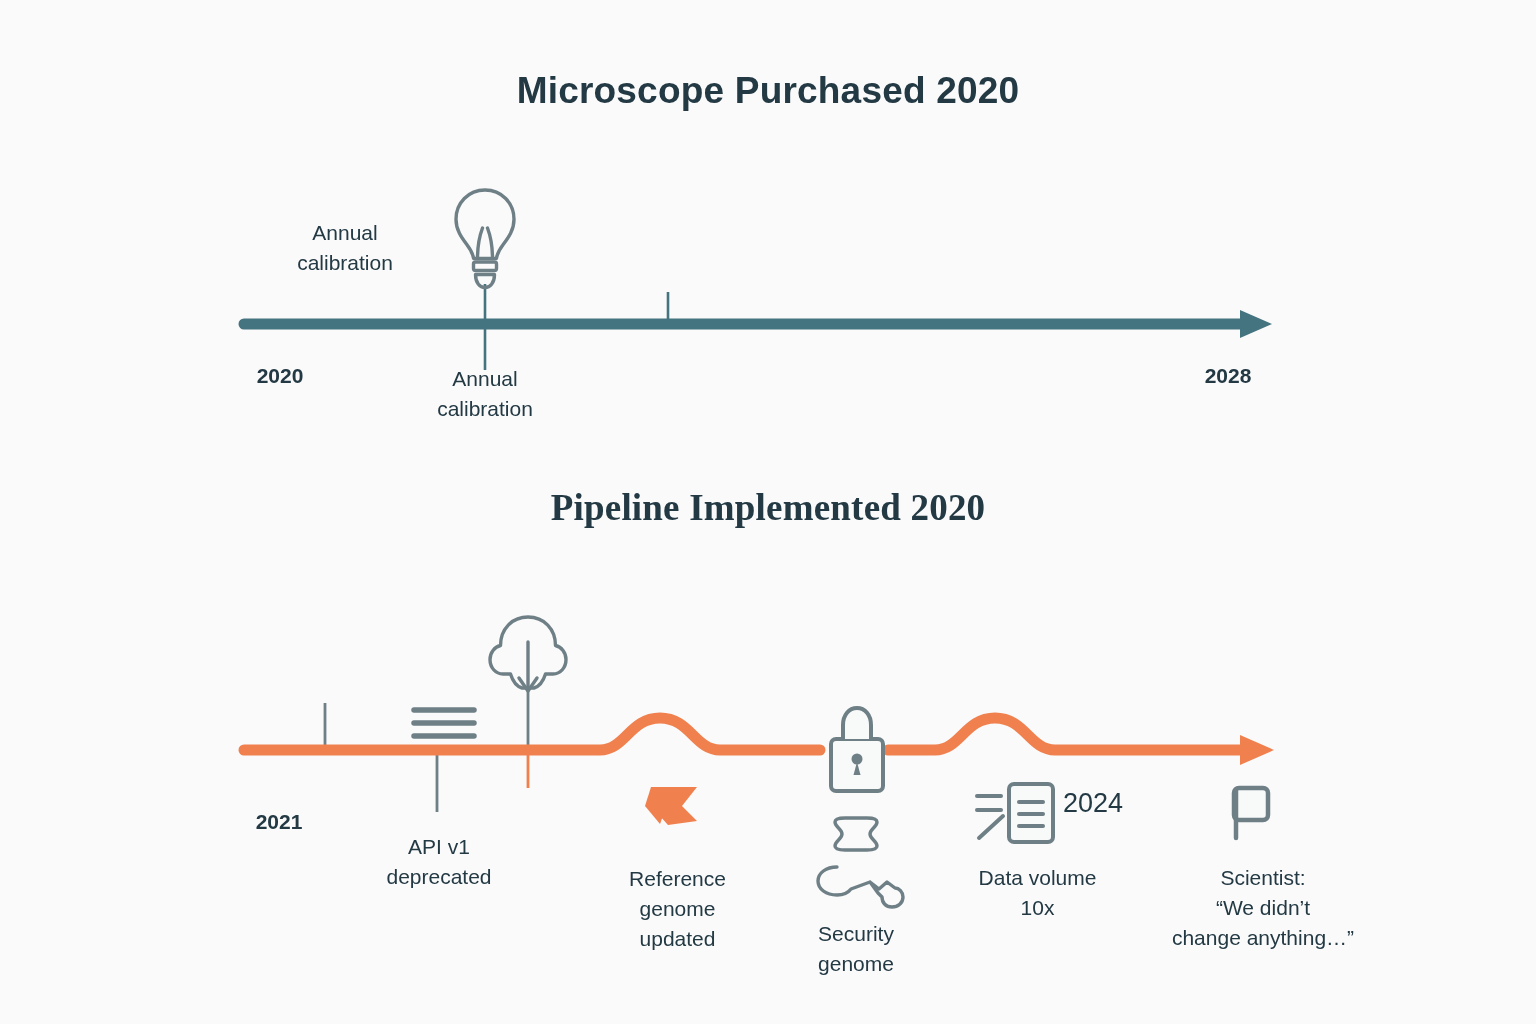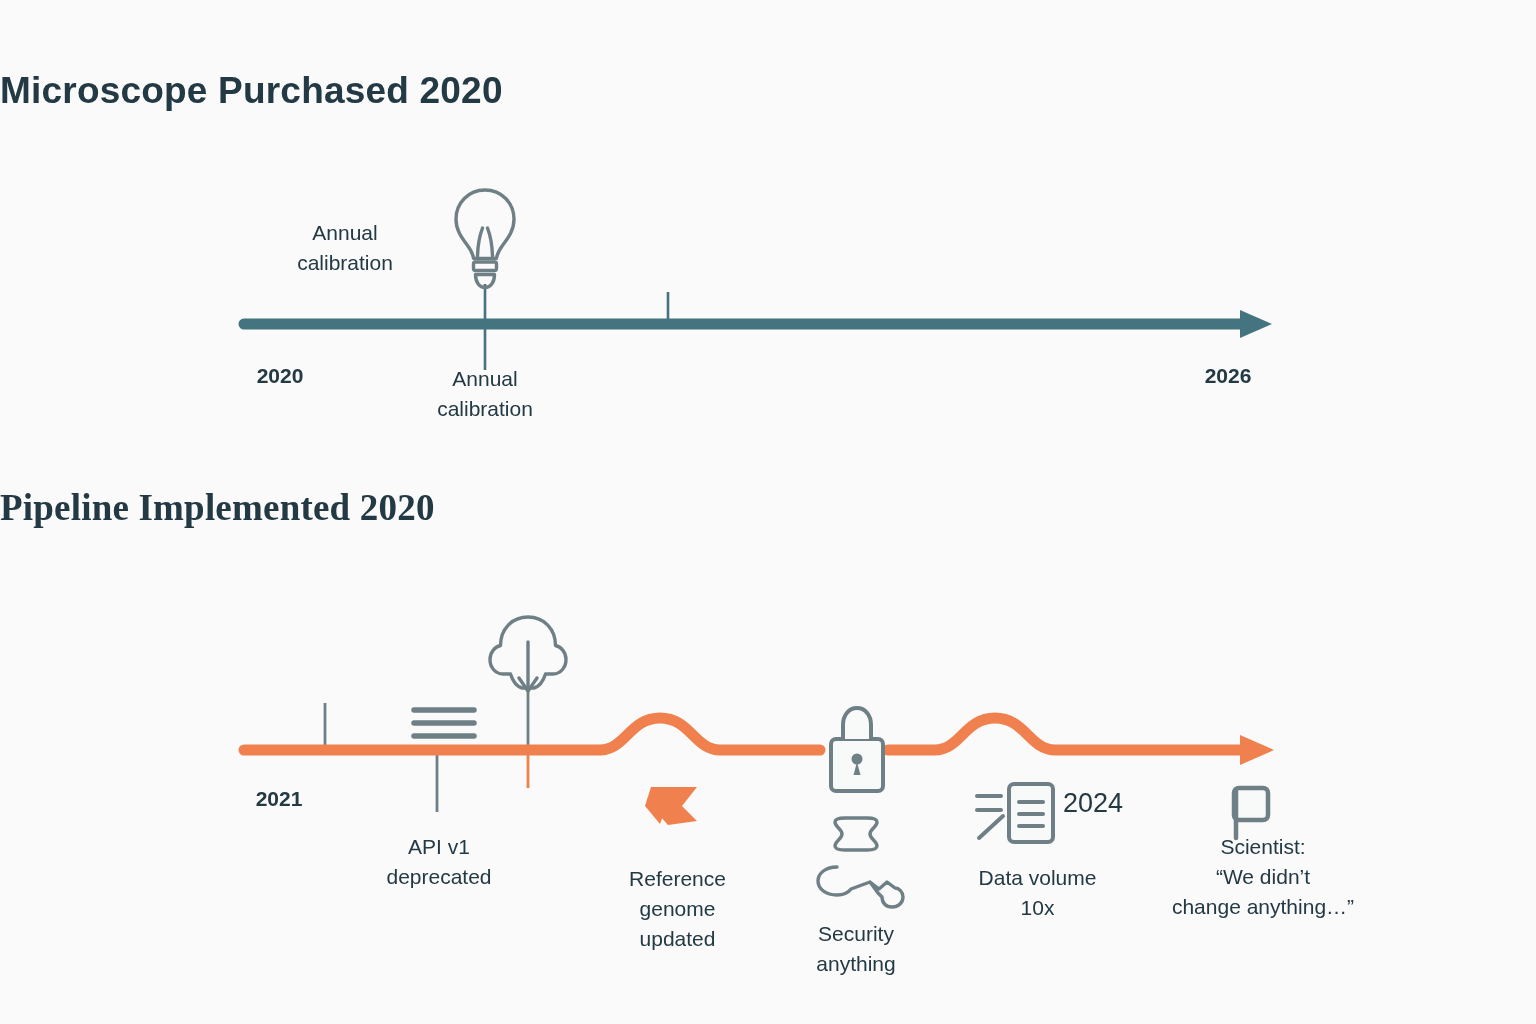--- a/index.html
+++ b/index.html
@@ -18,21 +18,21 @@
   }
   .stage {
     position: absolute;
     inset: 0;
     width: 1536px;
     height: 1024px;
   }
   .title {
     position: absolute;
     width: 100%;
-    text-align: left;
+    text-align: center;
     font-weight: bold;
     color: #233944;
     letter-spacing: 0.2px;
   }
   #title-1 { top: 70px; font-size: 37px; }
   #title-2 { top: 486px; font-size: 37px; font-family: Liberation Serif, serif; }
 
   .tl-svg {
     position: absolute;
     left: 0;
@@ -181,37 +181,37 @@
 
   <div class="lbl" style="left:240px; top:218px; width:210px;">Annual
 calibration</div>
 
 
   <div class="lbl" style="left:380px; top:364px; width:210px;">Annual
 calibration</div>
 
   <div class="year" style="left:215px; top:364px; width:130px;">2020</div>
 
-  <div class="year" style="left:1163px; top:364px; width:130px;">2026</div>
-
-
-  <div class="year" style="left:214px; top:787px; width:130px;">2021</div>
+  <div class="year" style="left:1163px; top:364px; width:130px;">2028</div>
+
+
+  <div class="year" style="left:214px; top:810px; width:130px;">2021</div>
 
   <div class="lbl" style="left:335px; top:832px; width:208px;">API v1
 deprecated</div>
 
   <div class="lbl" style="left:570px; top:832px; width:215px;margin-top:32px;">Reference
 genome
 updated</div>
 
   <div class="lbl" style="left:760px; top:919px; width:192px;">Security
-anything</div>
+genome</div>
 
   <div class="lbl" style="left:930px; top:863px; width:215px;">Data volume
 10x</div>
 
   <div class="year-plain" style="left:1063px; top:788px; width:130px;">2024</div>
 
-  <div class="lbl" style="left:1103px; top:832px; width:320px;">Scientist:
+  <div class="lbl" style="left:1103px; top:863px; width:320px;">Scientist:
 “We didn’t
 change anything…”</div>
 
 </div>
 
 </body></html>

